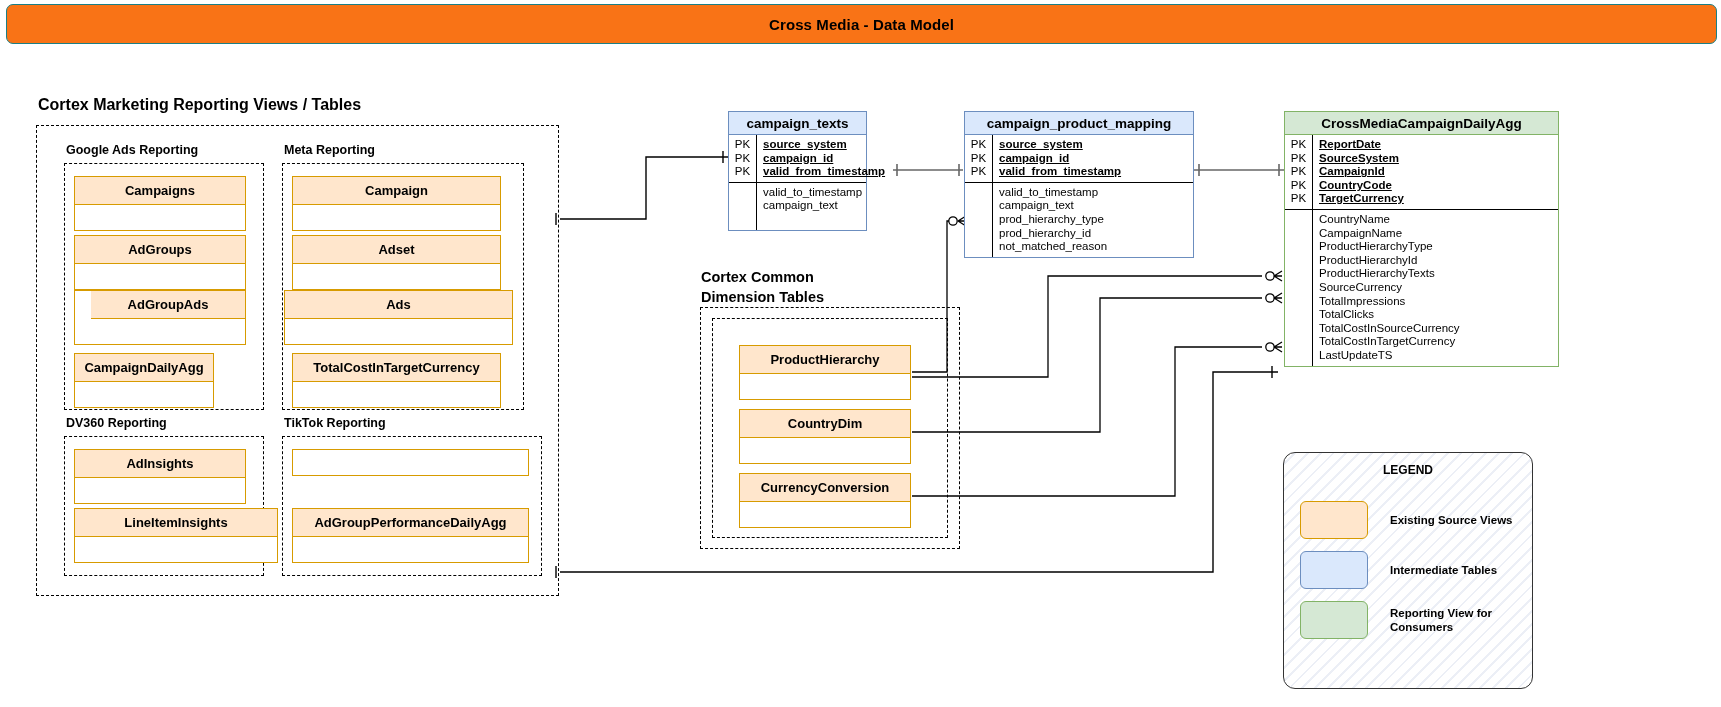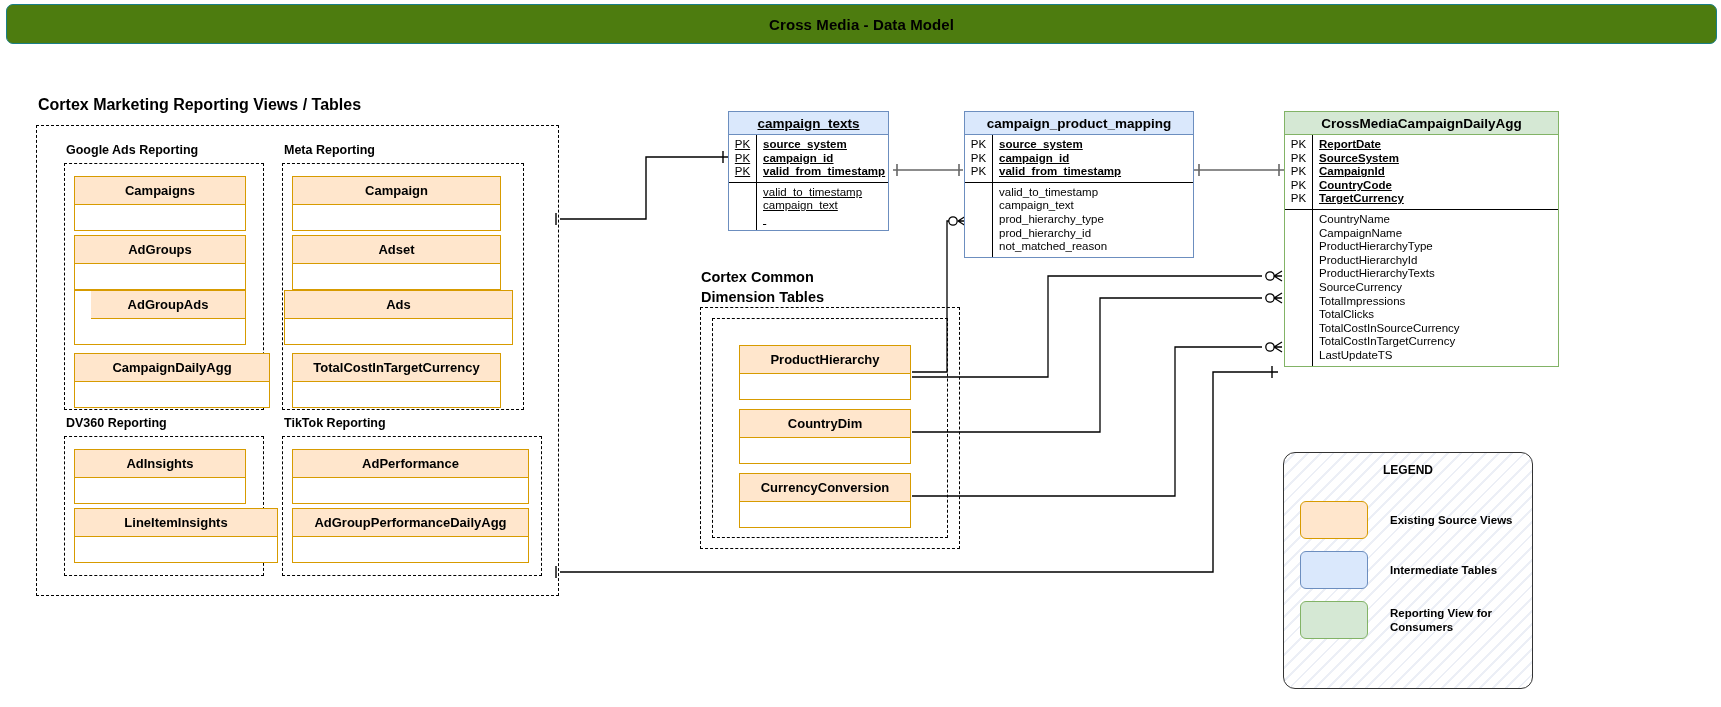--- a/index.html
+++ b/index.html
@@ -1,21 +1,21 @@
 <!DOCTYPE html>
 <html><head>
 <meta charset="utf-8">
 <style>
   html,body{margin:0;padding:0;background:#ffffff;}
   body{width:1721px;height:707px;position:relative;overflow:hidden;
        font-family:"Liberation Sans",sans-serif;color:#000;}
 
   
   .title-bar{position:absolute;left:6px;top:4px;width:1709px;height:38px;
-    background:#4d7c0f;border:1.5px solid #1a7f86;border-radius:7px;
+    background:#f97316;border:1.5px solid #1a7f86;border-radius:7px;
     display:flex;align-items:center;justify-content:center;}
   .title-bar span{font-size:15px;font-weight:bold;letter-spacing:.1px;}
 
   
   .sec-title{position:absolute;font-size:16px;font-weight:bold;white-space:nowrap;}
   .grp-title{position:absolute;font-size:12.5px;font-weight:bold;white-space:nowrap;}
 
   
   .dashed{position:absolute;border:1.6px dashed #000;background:transparent;}
 
@@ -123,21 +123,21 @@
   <div class="bd"></div>
 </div>
 <div class="ent" style="left:74px;top:235px;width:172px;">
   <div class="hd">AdGroups</div>
   <div class="bd"></div>
 </div>
 <div class="ent" style="left:74px;top:290px;width:172px;padding-left:16px;">
   <div class="hd">AdGroupAds</div>
   <div class="bd"></div>
 </div>
-<div class="ent" style="left:74px;top:353px;width:196px;">
+<div class="ent" style="left:74px;top:353px;width:140px;">
   <div class="hd">CampaignDailyAgg</div>
   <div class="bd"></div>
 </div>
 
 <div class="grp-title" style="left:284px;top:143px;">Meta Reporting</div>
 <div class="dashed" style="left:282px;top:163px;width:240px;height:245px;"></div>
 
 <div class="ent" style="left:292px;top:176px;width:209px;">
   <div class="hd">Campaign</div>
   <div class="bd"></div>
@@ -164,21 +164,20 @@
 </div>
 <div class="ent" style="left:74px;top:508px;width:204px;">
   <div class="hd">LineItemInsights</div>
   <div class="bd"></div>
 </div>
 
 <div class="grp-title" style="left:284px;top:416px;">TikTok Reporting</div>
 <div class="dashed" style="left:282px;top:436px;width:258px;height:138px;"></div>
 
 <div class="ent" style="left:292px;top:449px;width:237px;">
-  <div class="hd">AdPerformance</div>
   <div class="bd"></div>
 </div>
 <div class="ent" style="left:292px;top:508px;width:237px;">
   <div class="hd">AdGroupPerformanceDailyAgg</div>
   <div class="bd"></div>
 </div>
 
 <div class="sec-title" style="left:701px;top:269px;font-size:14.5px;">Cortex Common</div>
 <div class="sec-title" style="left:701px;top:289px;font-size:14.5px;">Dimension Tables</div>
 
@@ -191,21 +190,21 @@
 </div>
 <div class="ent" style="left:739px;top:409px;width:172px;">
   <div class="hd">CountryDim</div>
   <div class="bd"></div>
 </div>
 <div class="ent" style="left:739px;top:473px;width:172px;">
   <div class="hd">CurrencyConversion</div>
   <div class="bd"></div>
 </div>
 
-<div class="ertab blue" style="left:728px;top:111px;width:161px;text-decoration:underline;">
+<div class="ertab blue" style="left:728px;top:111px;width:139px;">
   <div class="t-hd">campaign_texts</div>
   <div class="t-sec">
     <div class="t-keys">
       <div>PK</div>
       <div>PK</div>
       <div>PK</div>
     </div>
     <div class="t-cols">
       <div class="pkrow">source_system</div>
       <div class="pkrow">campaign_id</div>

